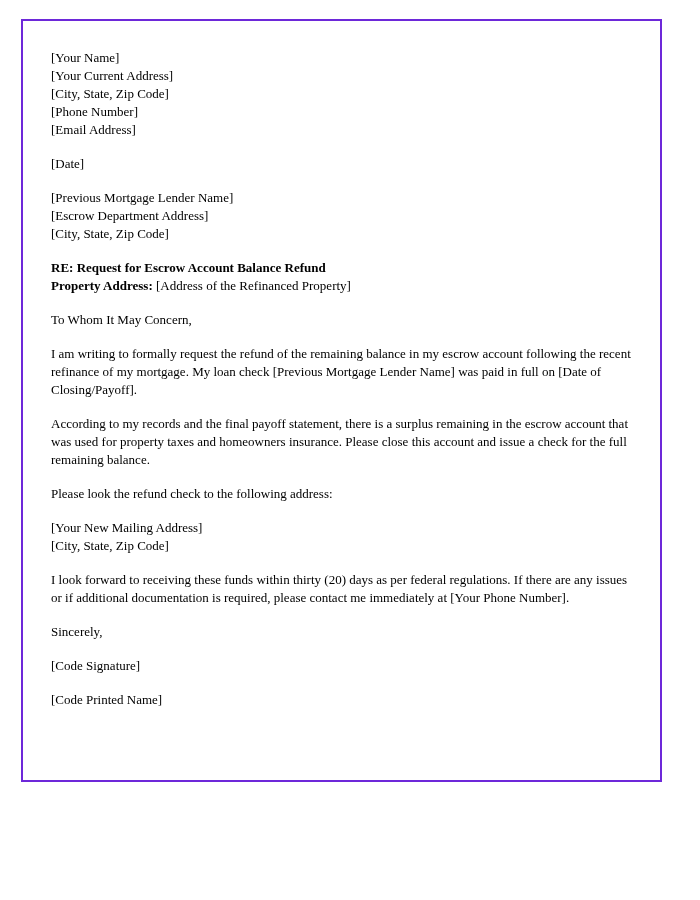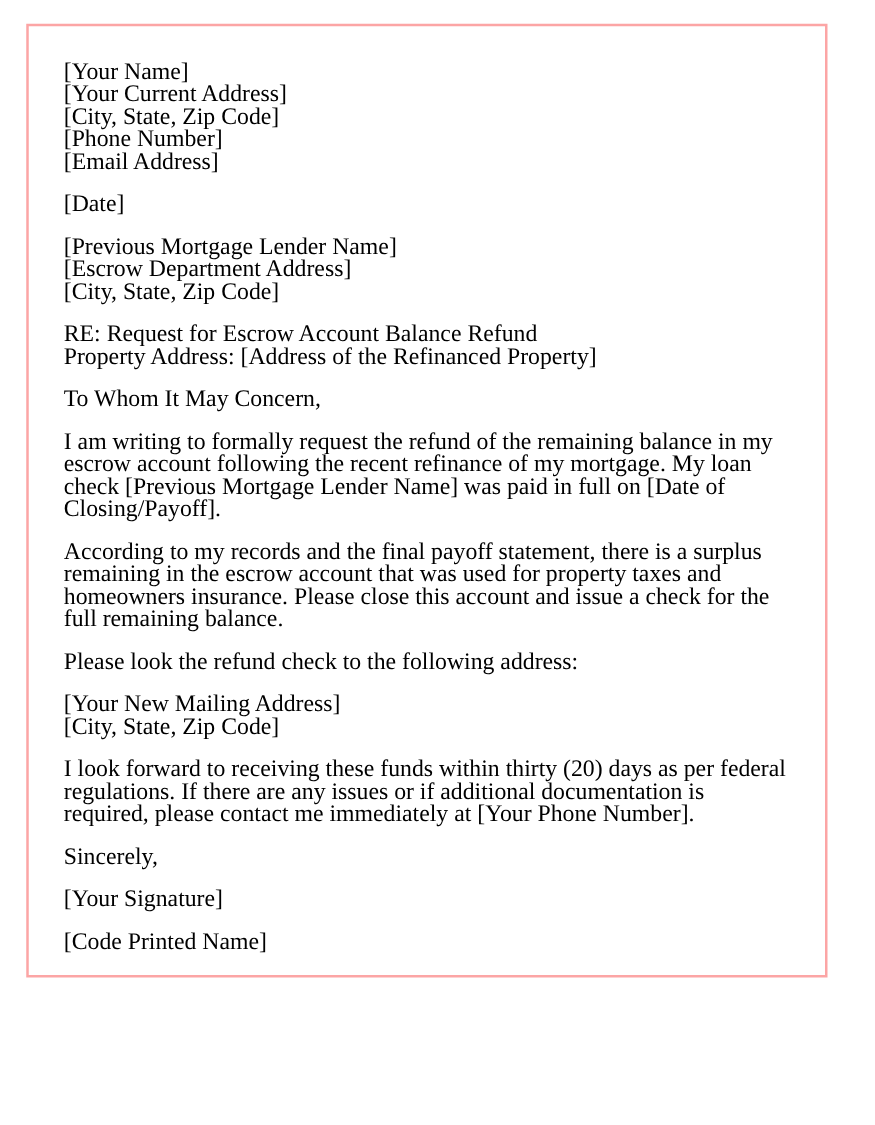--- a/index.html
+++ b/index.html
@@ -15,29 +15,29 @@
     width: 700px;
     height: 900px;
     background: #ffffff;
   }
   .letter {
     position: absolute;
     left: 21px;
     top: 19px;
     width: 641px;
     height: 763px;
-    border: 2px solid #fca5a5;
+    border: 2px solid #6d28d9;
     background: #ffffff;
     padding: 28px 26px 0 28px;
-    font-size: 19px;
+    font-size: 13px;
     line-height: 18px;
   }
   .block { margin-bottom: 16px; }
   .line { white-space: nowrap; }
-  .bold { font-weight: normal; }
+  .bold { font-weight: bold; }
   .para { margin-bottom: 16px; max-width: 586px; }
 </style>
 </head>
 <body>
 
 <div class="page">
   <div class="letter">
 
     <div class="block">
       <div class="line">[Your Name]</div>
@@ -72,18 +72,18 @@
 
     <div class="block">
       <div class="line">[Your New Mailing Address]</div>
       <div class="line">[City, State, Zip Code]</div>
     </div>
 
     <div class="para">I look forward to receiving these funds within thirty (20) days as per federal regulations. If there are any issues or if additional documentation is required, please contact me immediately at [Your Phone Number].</div>
 
     <div class="para">Sincerely,</div>
 
-    <div class="para">[Your Signature]</div>
+    <div class="para">[Code Signature]</div>
 
     <div class="para">[Code Printed Name]</div>
 
   </div>
 </div>
 
 </body></html>

